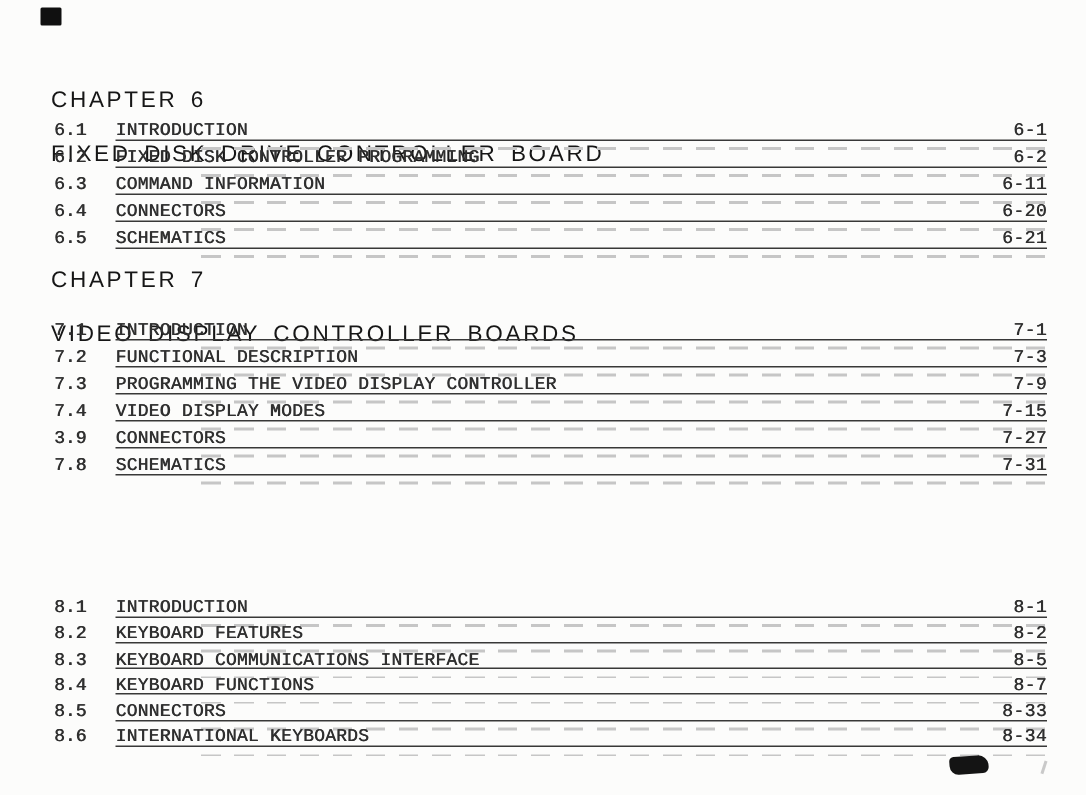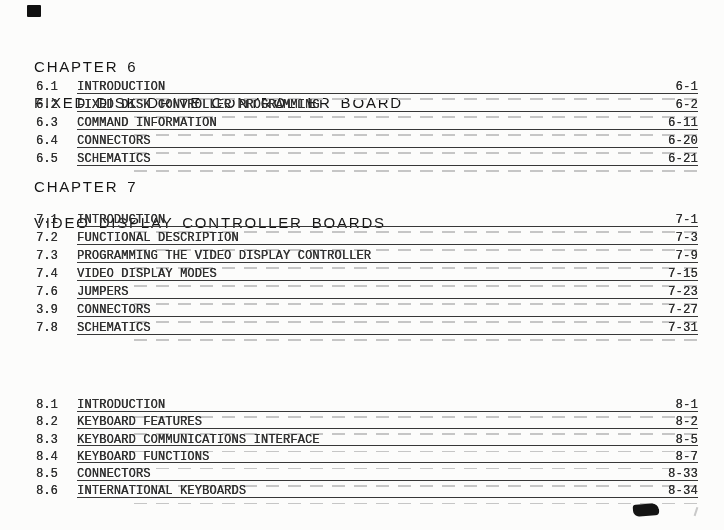--- a/index.html
+++ b/index.html
@@ -156,27 +156,20 @@
 
   <div class="row">
     <span class="rule"></span>
     <span class="ghost"></span>
     <span class="num">7.4</span>
     <span class="title">VIDEO DISPLAY MODES</span>
     <span class="page-no">7-15</span>
   </div>
 
 
-  <div class="row">
-    <span class="rule"></span>
-    <span class="ghost"></span>
-    <span class="num">7.6</span>
-    <span class="title">JUMPERS</span>
-    <span class="page-no">7-23</span>
-  </div>
 
   <div class="row">
     <span class="rule"></span>
     <span class="ghost"></span>
     <span class="num">3.9</span>
     <span class="title">CONNECTORS</span>
     <span class="page-no">7-27</span>
   </div>
 
   <div class="row">

